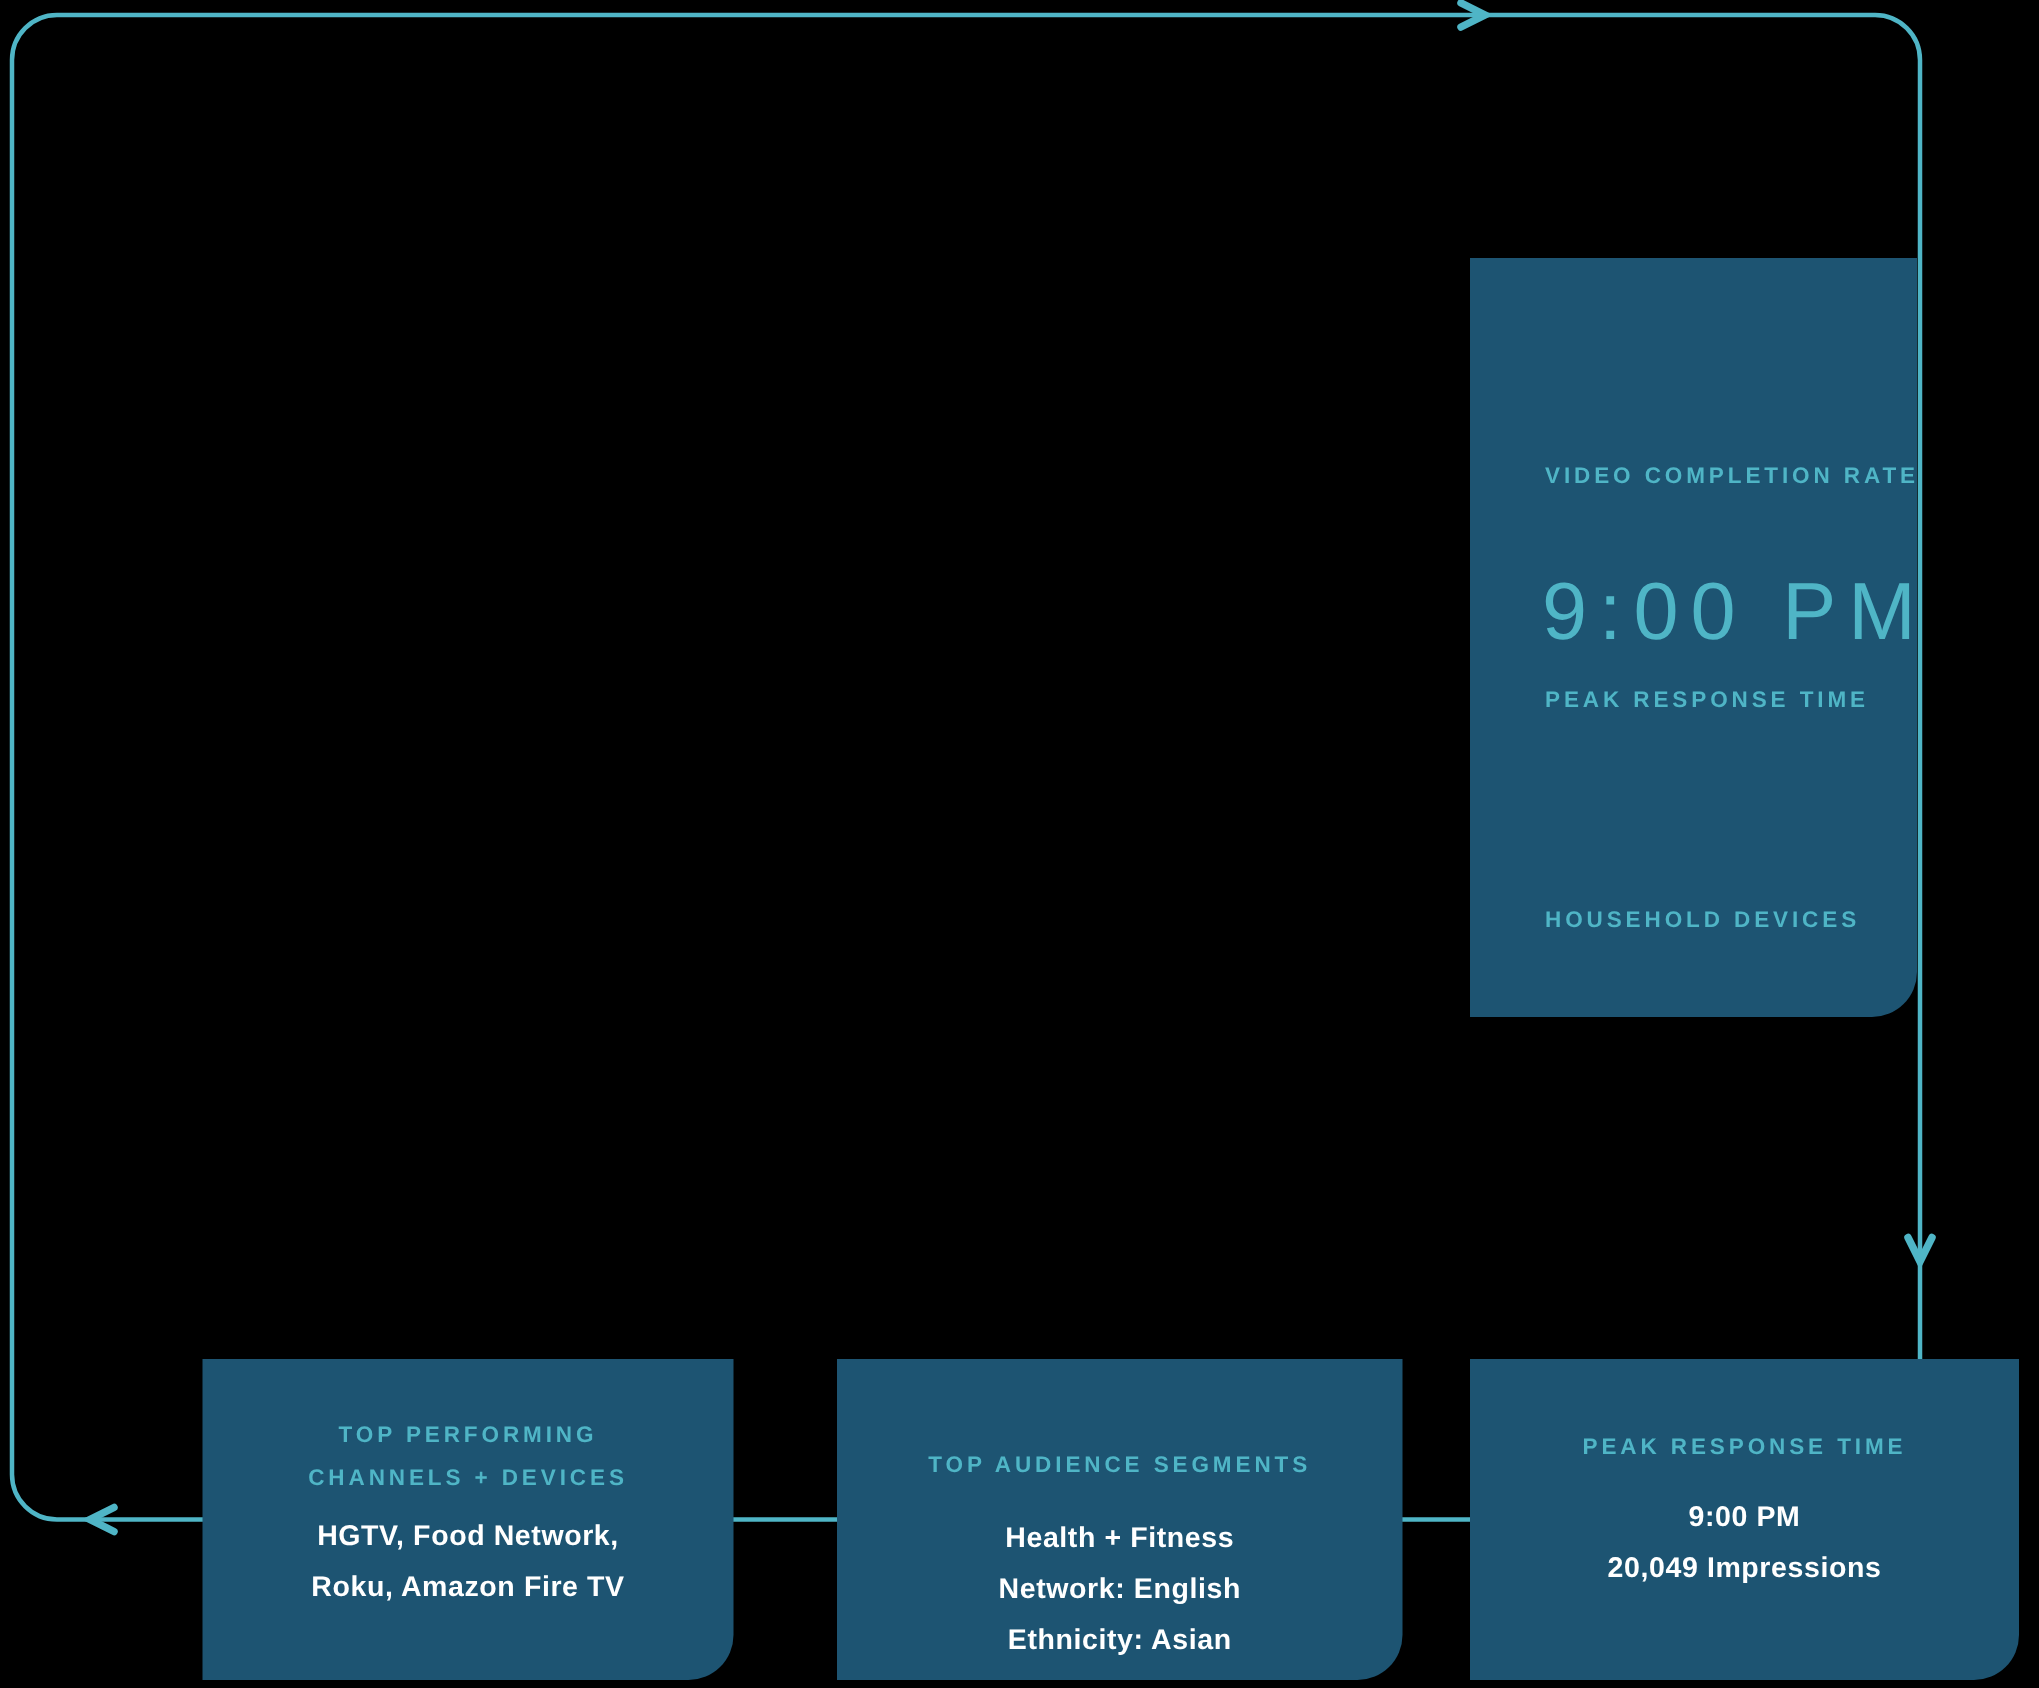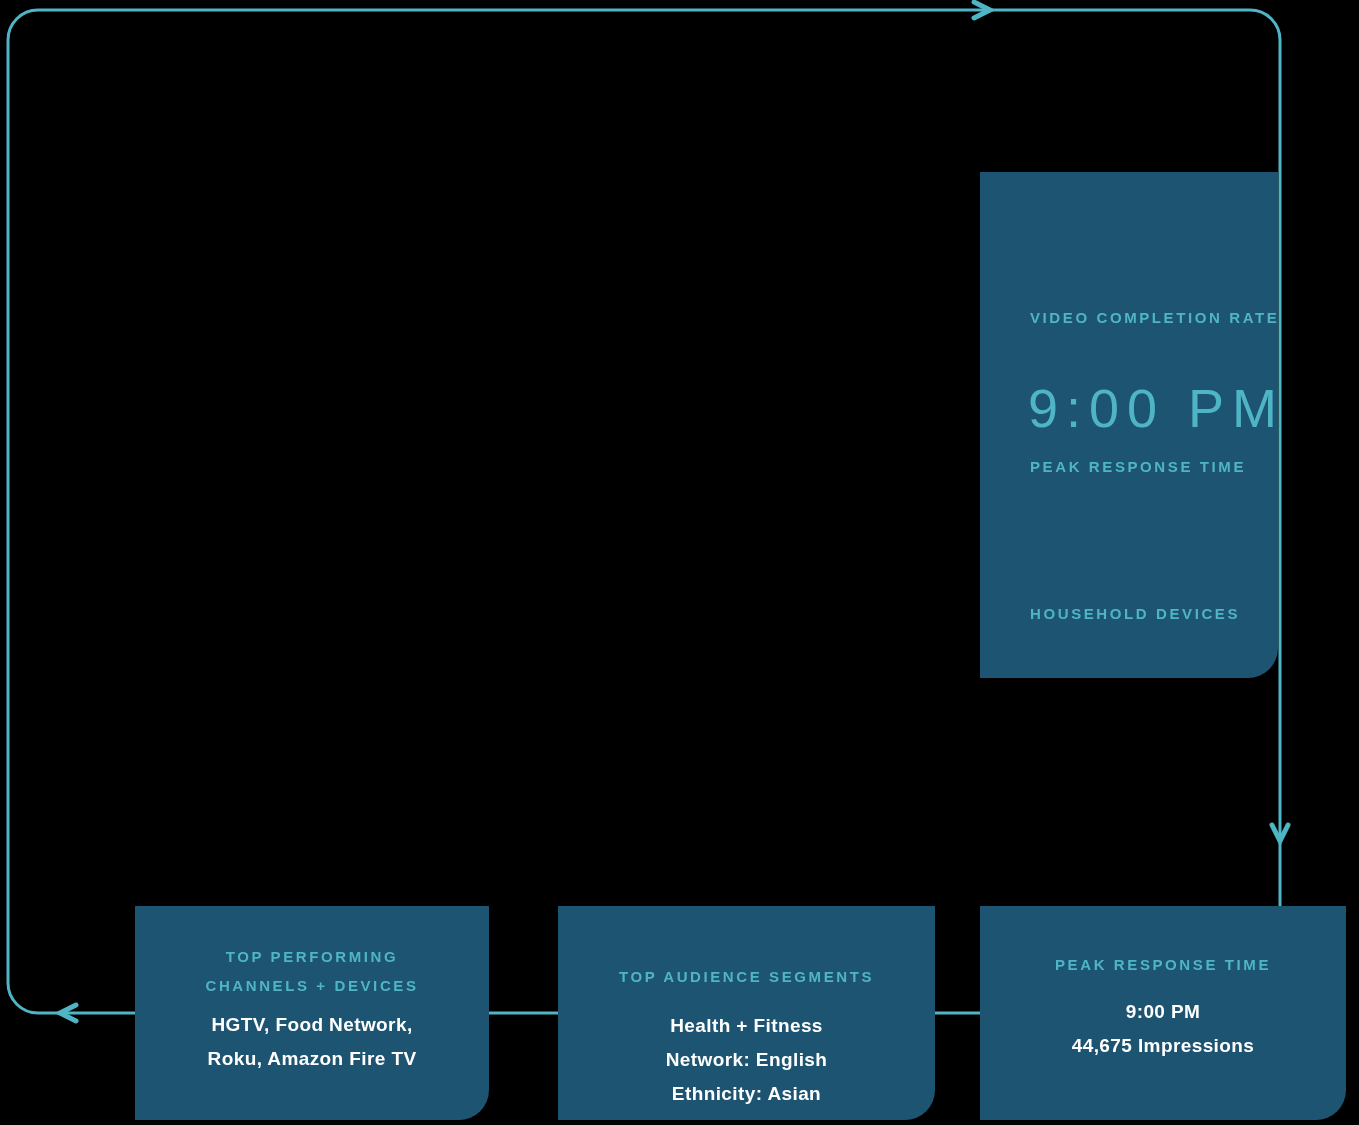--- a/index.html
+++ b/index.html
@@ -115,17 +115,17 @@
       <div>Ethnicity: Asian</div>
     </div>
   </section>
 
   <section class="card bottom-card card-peak">
     <div class="card-title">
       <div>PEAK RESPONSE TIME</div>
     </div>
     <div class="card-body">
       <div>9:00 PM</div>
-      <div>44,675 Impressions</div>
+      <div>20,049 Impressions</div>
     </div>
   </section>
 
 </div>
 
 </body></html>

